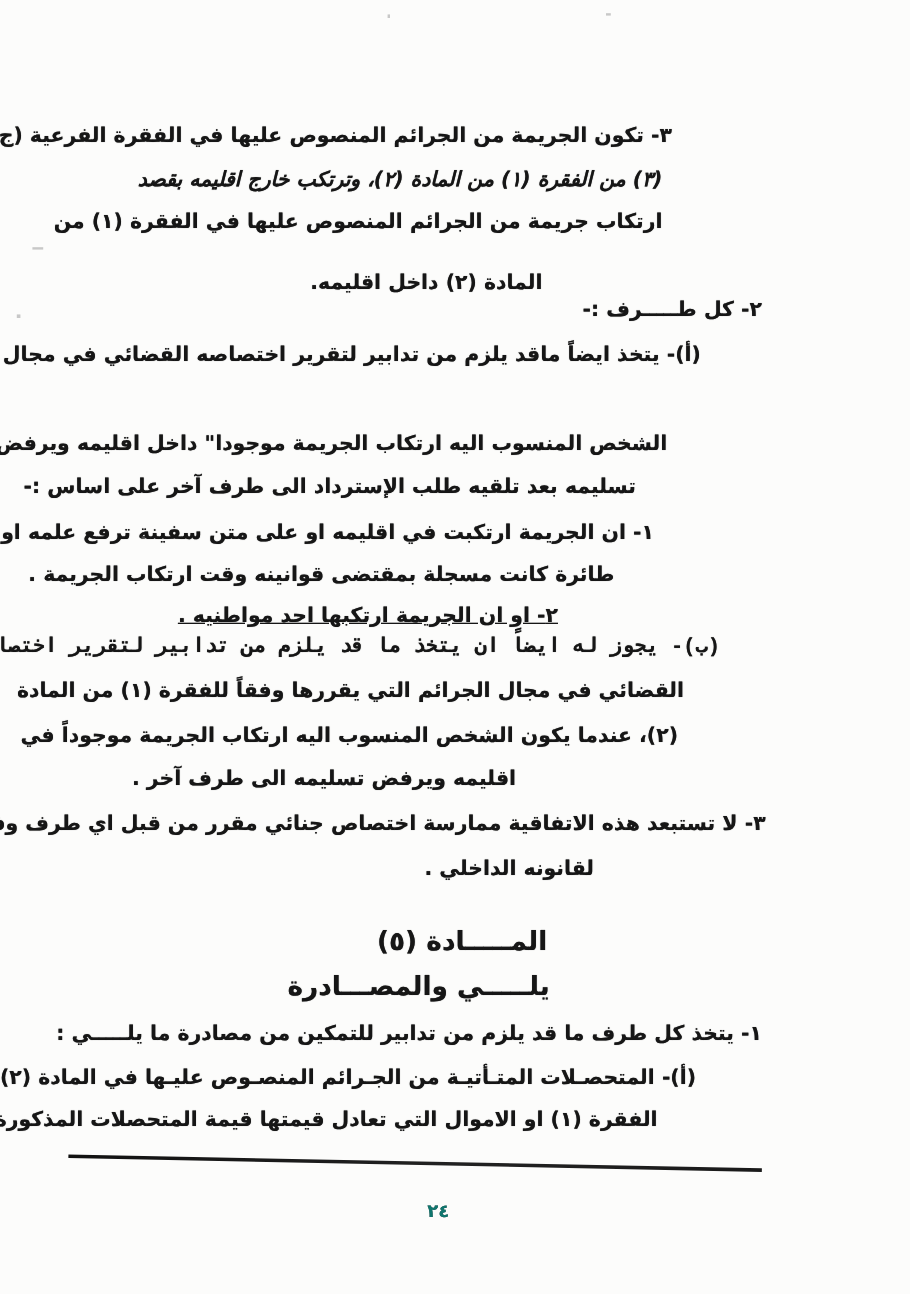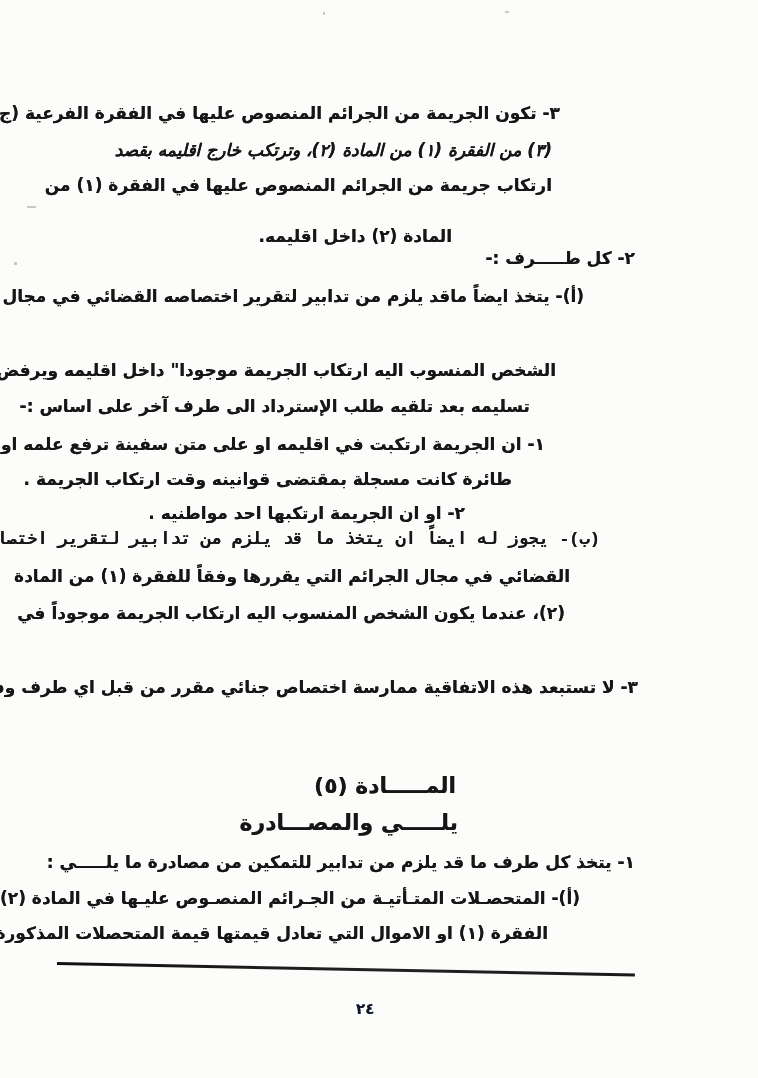--- a/index.html
+++ b/index.html
@@ -22,21 +22,21 @@
     letter-spacing:0;
   }
   .heading{font-size:22px;}
   .footer-rule{
     position:absolute;left:57px;top:962px;width:578px;height:3px;
     background:linear-gradient(90deg,#111 0%,#222 55%,#1a1a1a 100%);
     transform:rotate(1.15deg);transform-origin:left center;
   }
   .page-number{
     position:absolute;left:356px;top:1000px;
-    font-weight:700;font-size:15px;color:#0f172a;
+    font-weight:700;font-size:15px;color:#0f766e;
     letter-spacing:3px;direction:rtl;
     text-shadow:0 0 0.5px rgba(25,25,25,.8);
   }
   .speck{position:absolute;background:#8a8a8a;opacity:.45;}
 </style>
 </head>
 <body>
 
 <div class="page">
 
@@ -46,27 +46,29 @@
   <div class="line" style="top:223px;right:306px;text-align:right;">المادة (٢) داخل اقليمه.</div>
 
   <div class="line" style="top:245px;right:123px;">٢- كل طـــــرف :-</div>
 
   <div class="line" style="top:283px;right:174px;margin-left:15px;">(أ)- يتخذ ايضاً ماقد يلزم من تدابير لتقرير اختصاصه القضائي في مجال</div>
   <div class="line" style="top:357px;right:202px;">الشخص المنسوب اليه ارتكاب الجريمة موجودا" داخل اقليمه ويرفض</div>
   <div class="line" style="top:393px;right:228px;">تسليمه بعد تلقيه طلب الإسترداد الى طرف آخر على اساس :-</div>
 
   <div class="line" style="top:411px;right:213px;margin-top:20px;">١- ان الجريمة ارتكبت في اقليمه او على متن سفينة ترفع علمه او</div>
   <div class="line" style="top:466px;right:246px;">طائرة كانت مسجلة بمقتضى قوانينه وقت ارتكاب الجريمة .</div>
-  <div class="line" style="top:500px;right:293px;">٢- او ان الجريمة ارتكبها احد مواطنيه .</div>
+  <div class="line" style="top:500px;right:293px;text-decoration:underline;">٢- او ان الجريمة ارتكبها احد مواطنيه .</div>
 
   <div class="line" style="top:527px;right:158px;font-family:Liberation Mono, monospace;">(ب)- يجوز له ايضاً ان يتخذ ما قد يلزم من تدابير لتقرير اختصاصه</div>
   <div class="line" style="top:563px;right:188px;">القضائي في مجال الجرائم التي يقررها وفقاً للفقرة (١) من المادة</div>
   <div class="line" style="top:600px;right:193px;">(٢)، عندما يكون الشخص المنسوب اليه ارتكاب الجريمة موجوداً في</div>
+  <div class="line" style="top:636px;right:328px;">اقليمه ويرفض تسليمه الى طرف آخر .</div>
 
   <div class="line" style="top:674px;right:120px;">٣- لا تستبعد هذه الاتفاقية ممارسة اختصاص جنائي مقرر من قبل اي طرف وفقا</div>
+  <div class="line" style="top:711px;right:263px;">لقانونه الداخلي .</div>
 
   <div class="line heading" style="top:773px;right:302px;">المـــــادة (٥)</div>
   <div class="line heading" style="top:810px;right:300px;">يلـــــي والمصـــادرة</div>
 
   <div class="line" style="top:849px;right:123px;">١- يتخذ كل طرف ما قد يلزم من تدابير للتمكين من مصادرة ما يلـــــي :</div>
   <div class="line" style="top:885px;right:178px;">(أ)- المتحصـلات المتـأتيـة من الجـرائم المنصـوص عليـها في المادة (٢)</div>
   <div class="line" style="top:920px;right:210px;">الفقرة (١) او الاموال التي تعادل قيمتها قيمة المتحصلات المذكورة</div>
 
   <div class="footer-rule"></div>
   <div class="page-number">٢٤</div>

